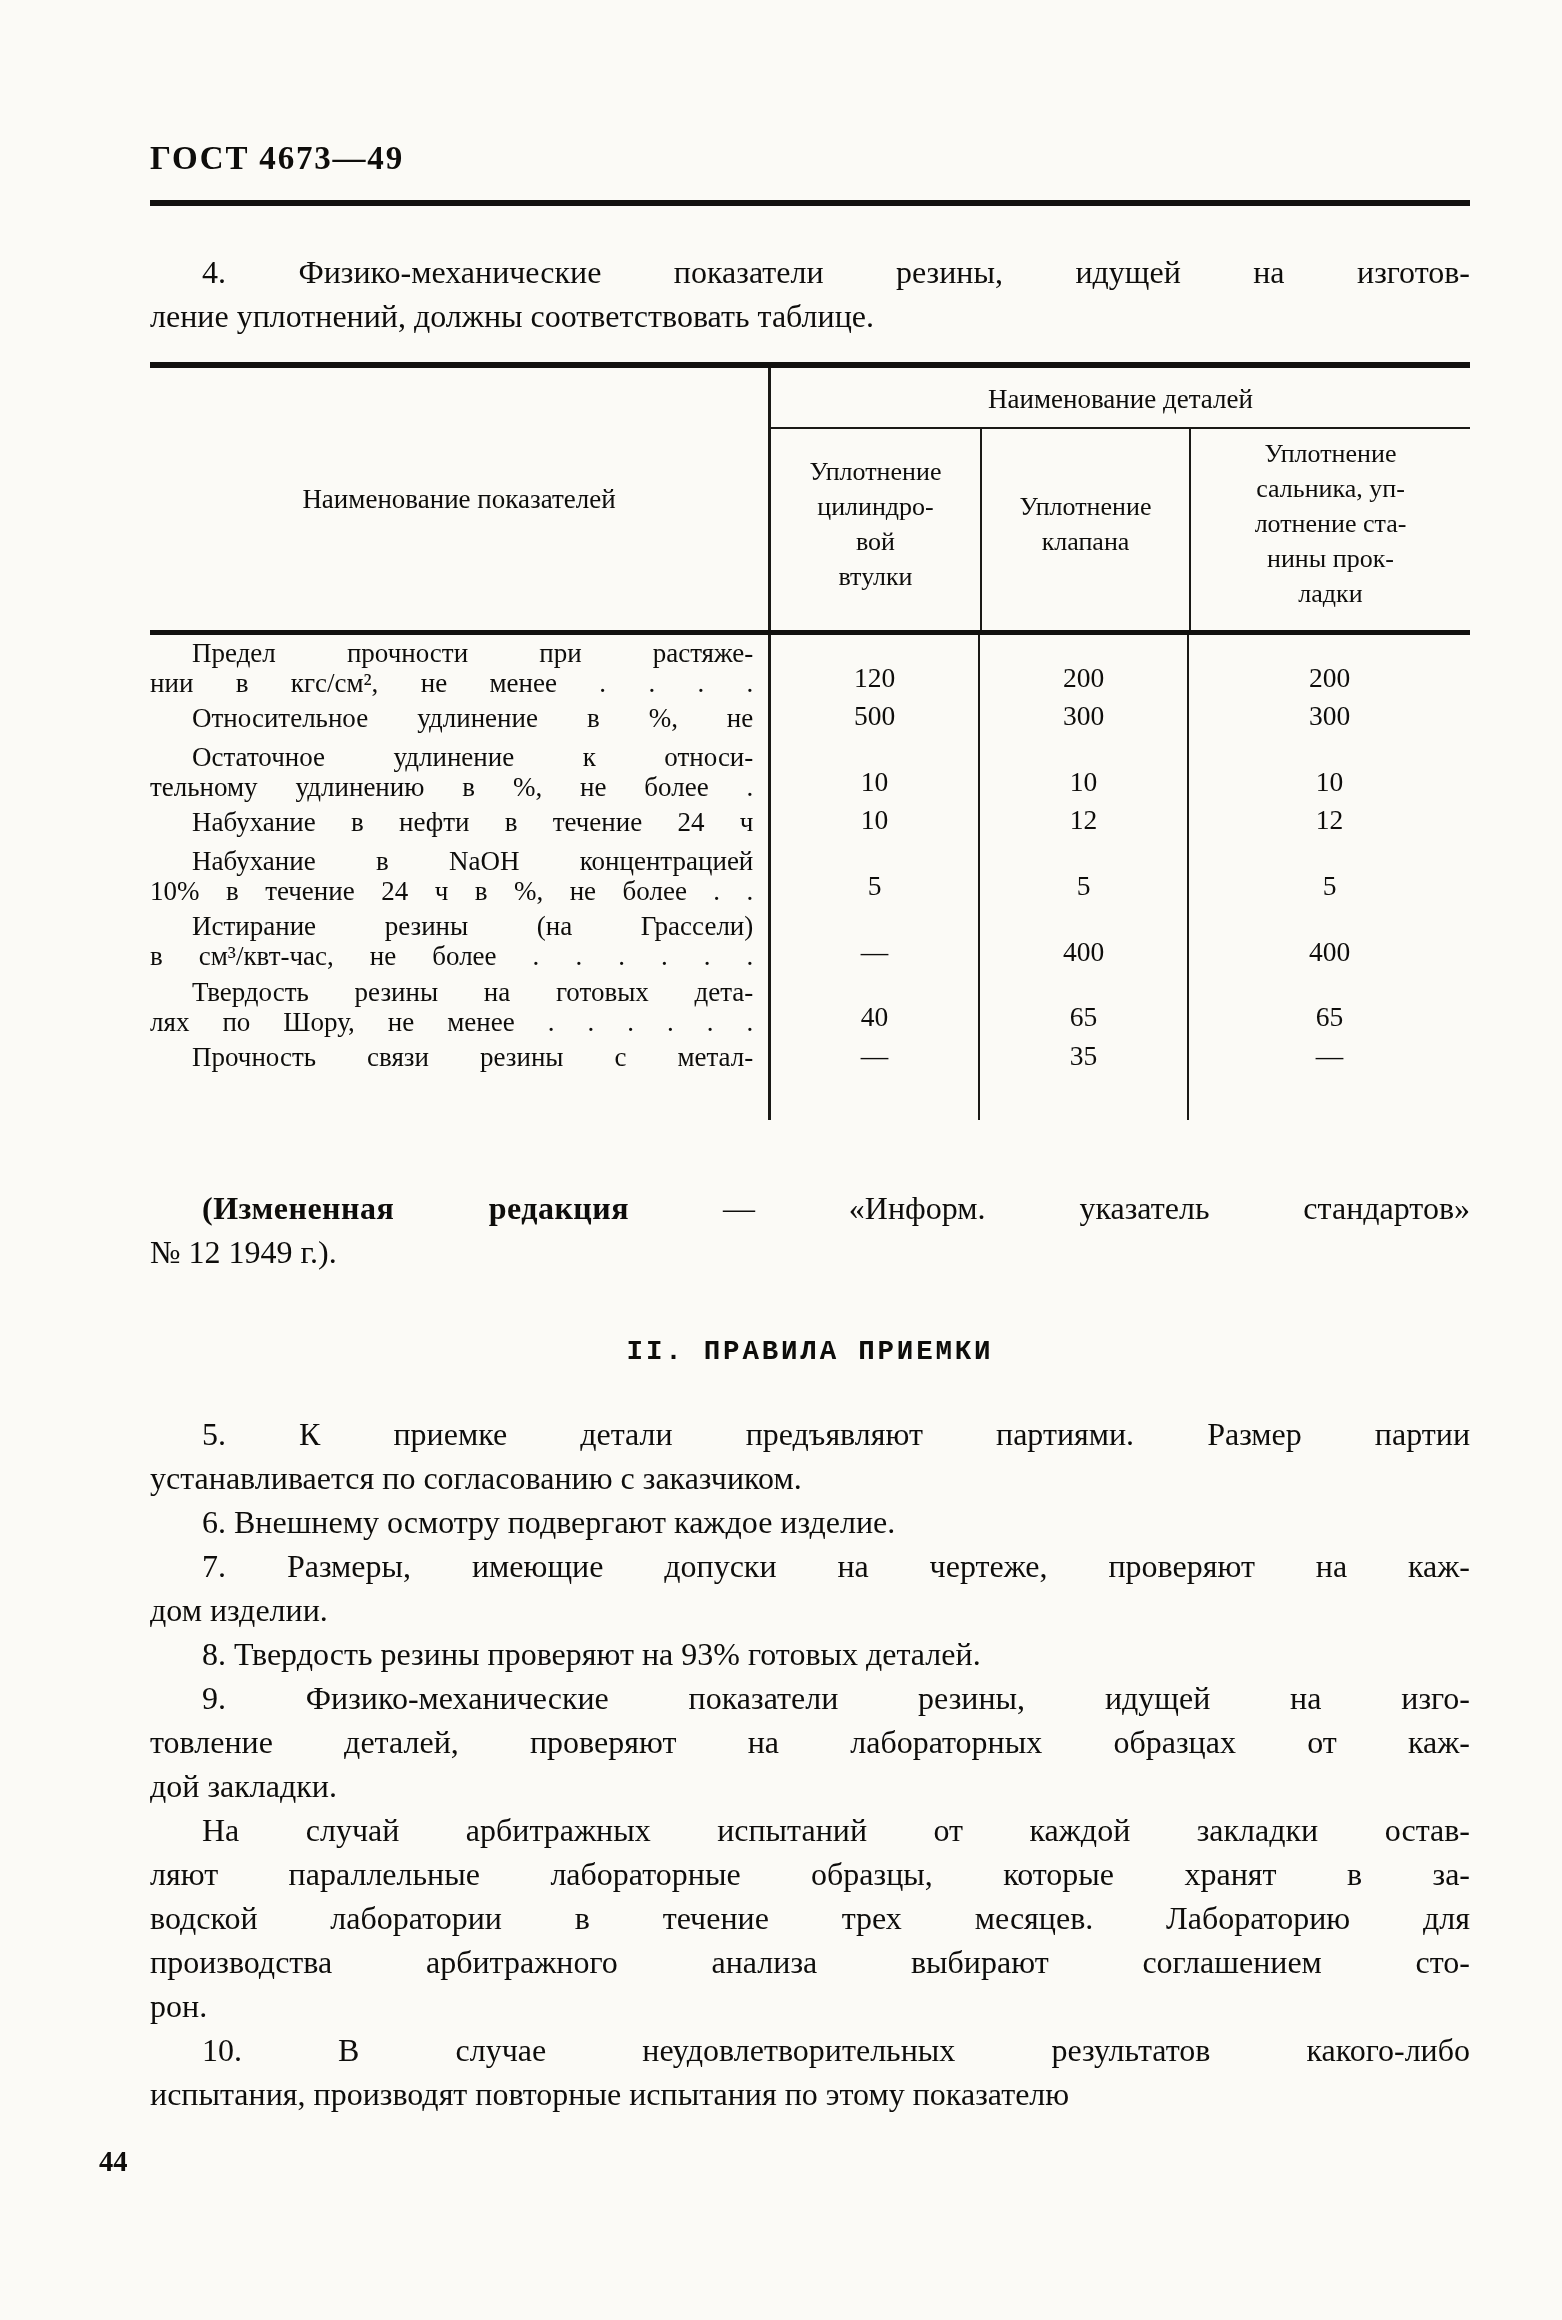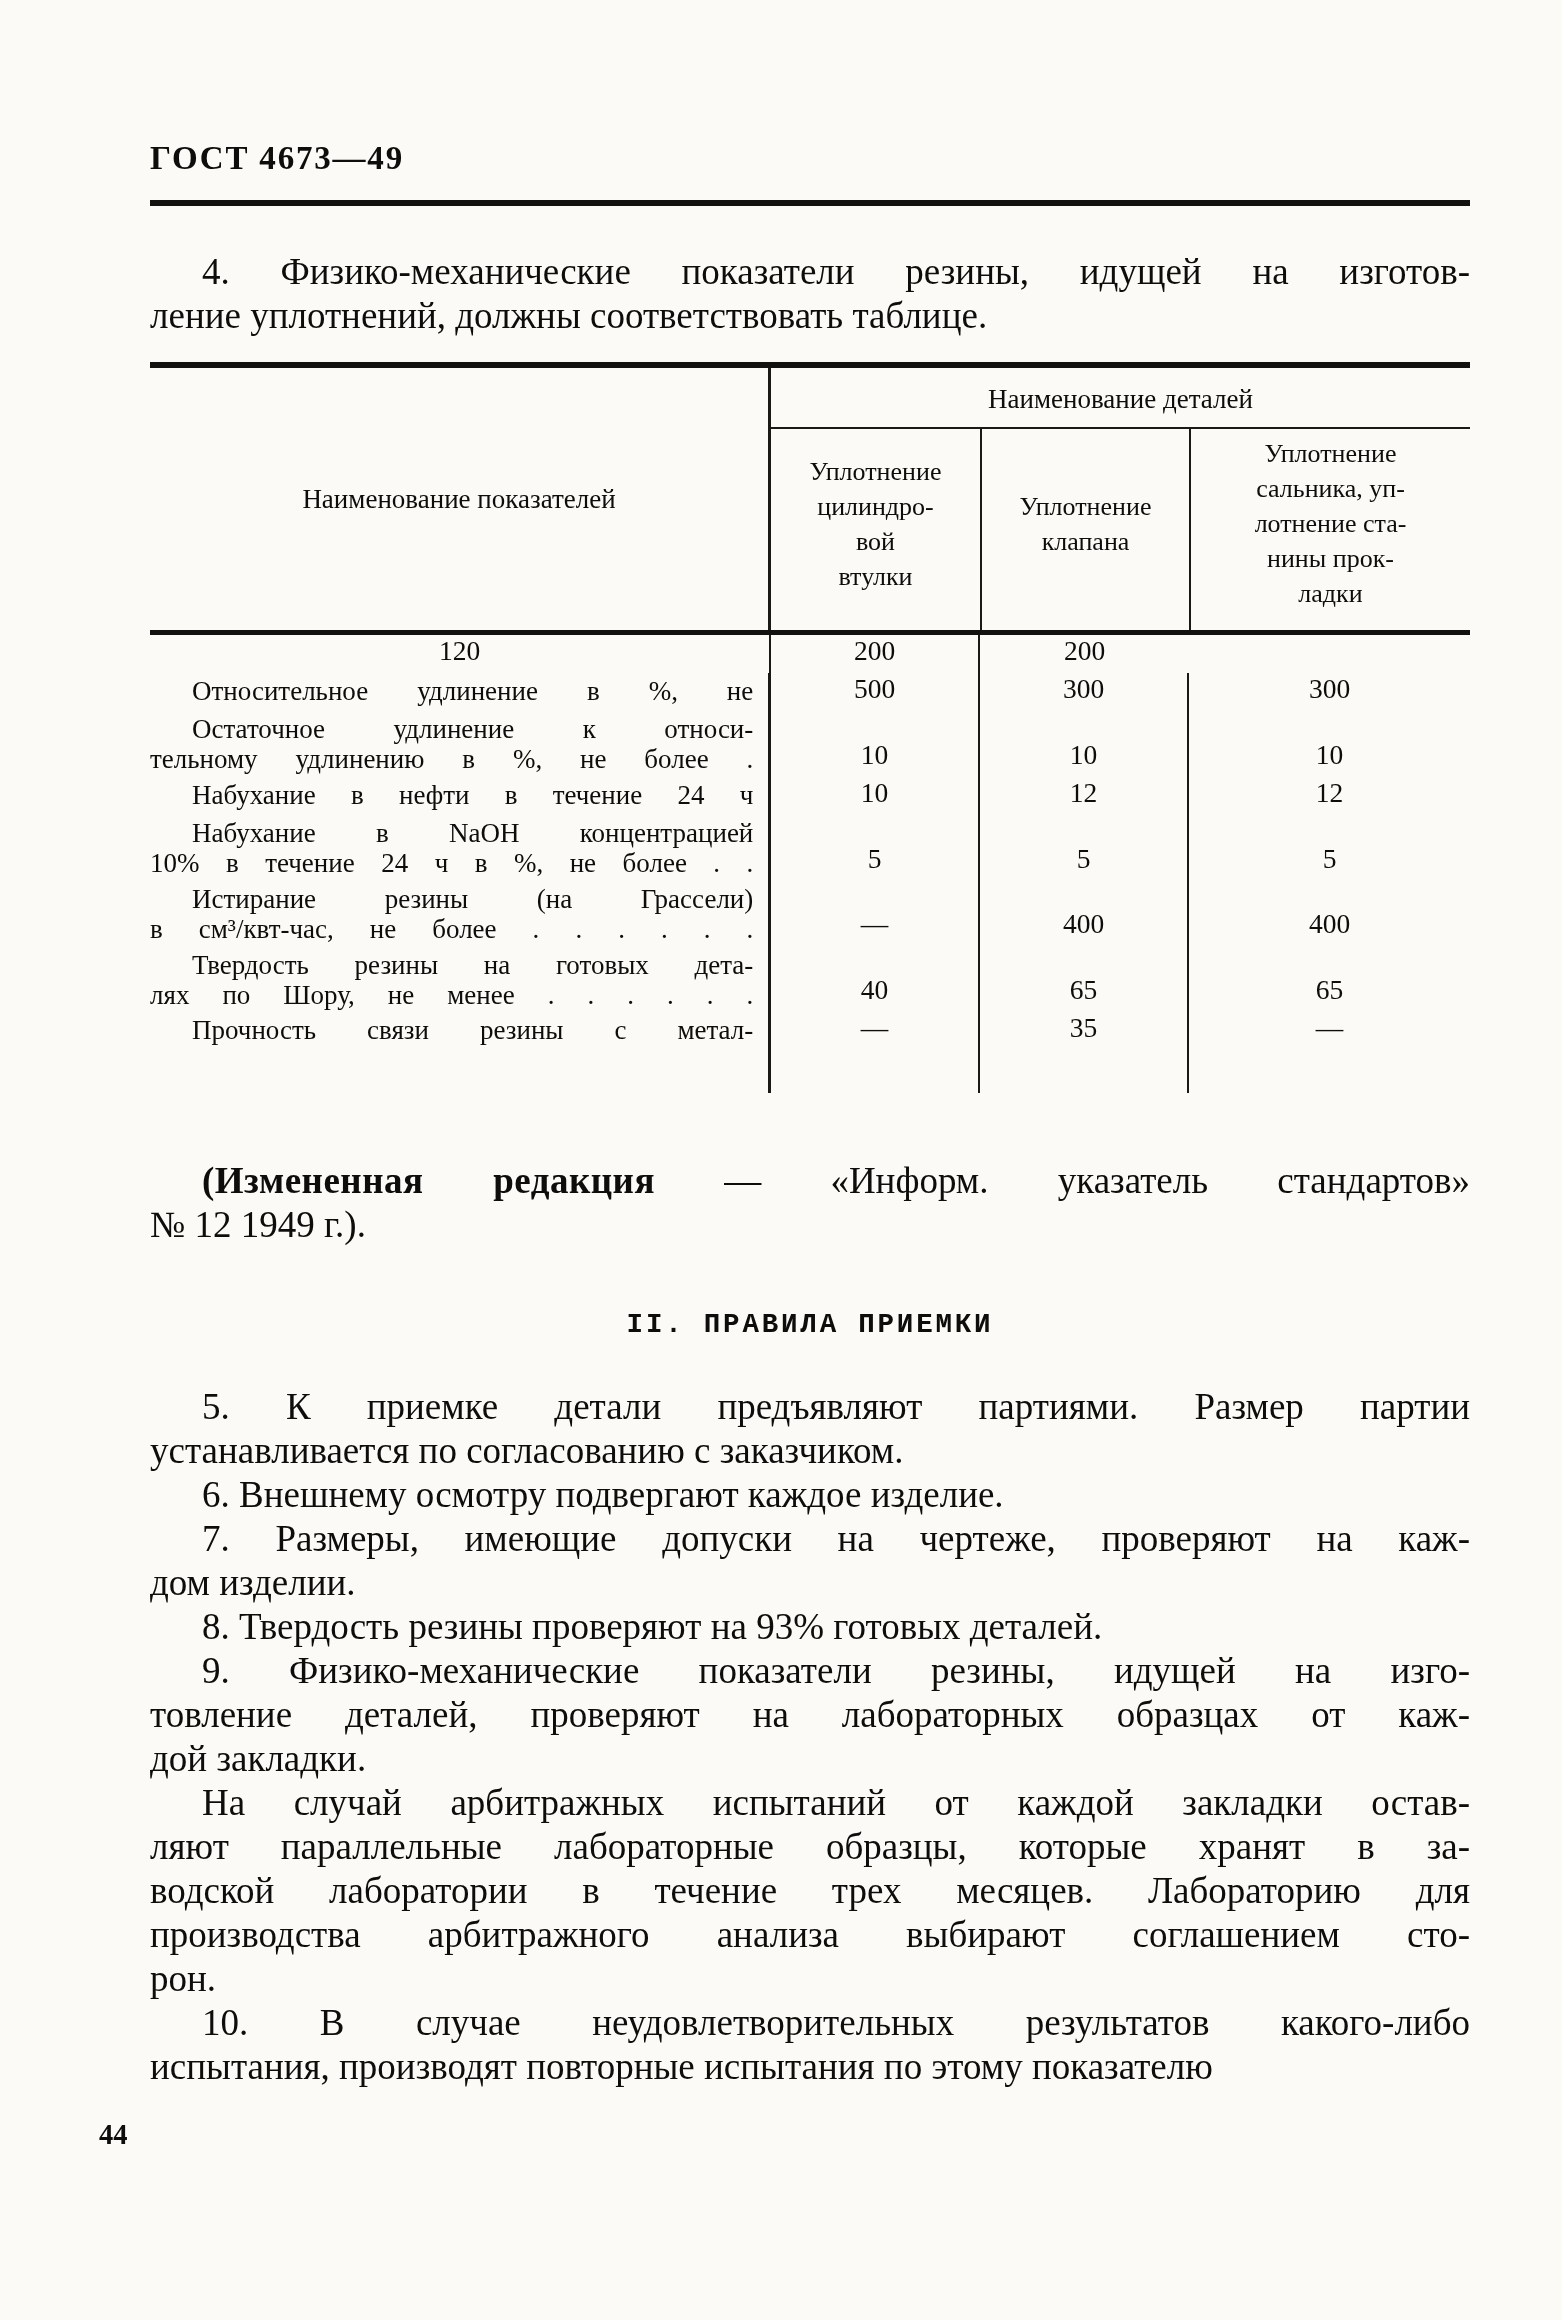--- a/index.html
+++ b/index.html
@@ -24,21 +24,21 @@
     letter-spacing: 1.8px;
     line-height: 40px;
   }
   .header-rule {
     height: 6.4px;
     background: #12110f;
     margin-top: 22px;
   }
   
   .para {
-    font-size: 37px;
+    font-size: 32px;
     line-height: 44px;
   }
   .para > div {
     text-align: justify;
     text-align-last: justify;
   }
   .para > div:first-child { text-indent: 52px; }
   .para > div:last-child { text-align-last: left; }
   .intro { margin-top: 44px; }
 
@@ -172,20 +172,24 @@
               <div>сальника, уп-</div>
               <div>лотнение ста-</div>
               <div>нины прок-</div>
               <div>ладки</div>
             </div>
         </div>
       </div>
     </div>
 
     <div class="trow">
+      <div class="tlabel">
+          <div>Предел прочности при растяже-</div>
+          <div>нии в кгс/см², не менее . . . .</div>
+        </div>
       <div class="tval bR">120</div>
       <div class="tval bR">200</div>
       <div class="tval">200</div>
     </div>
     <div class="trow">
       <div class="tlabel">
           <div>Относительное удлинение в %, не</div>
         </div>
       <div class="tval bR">500</div>
       <div class="tval bR">300</div>

